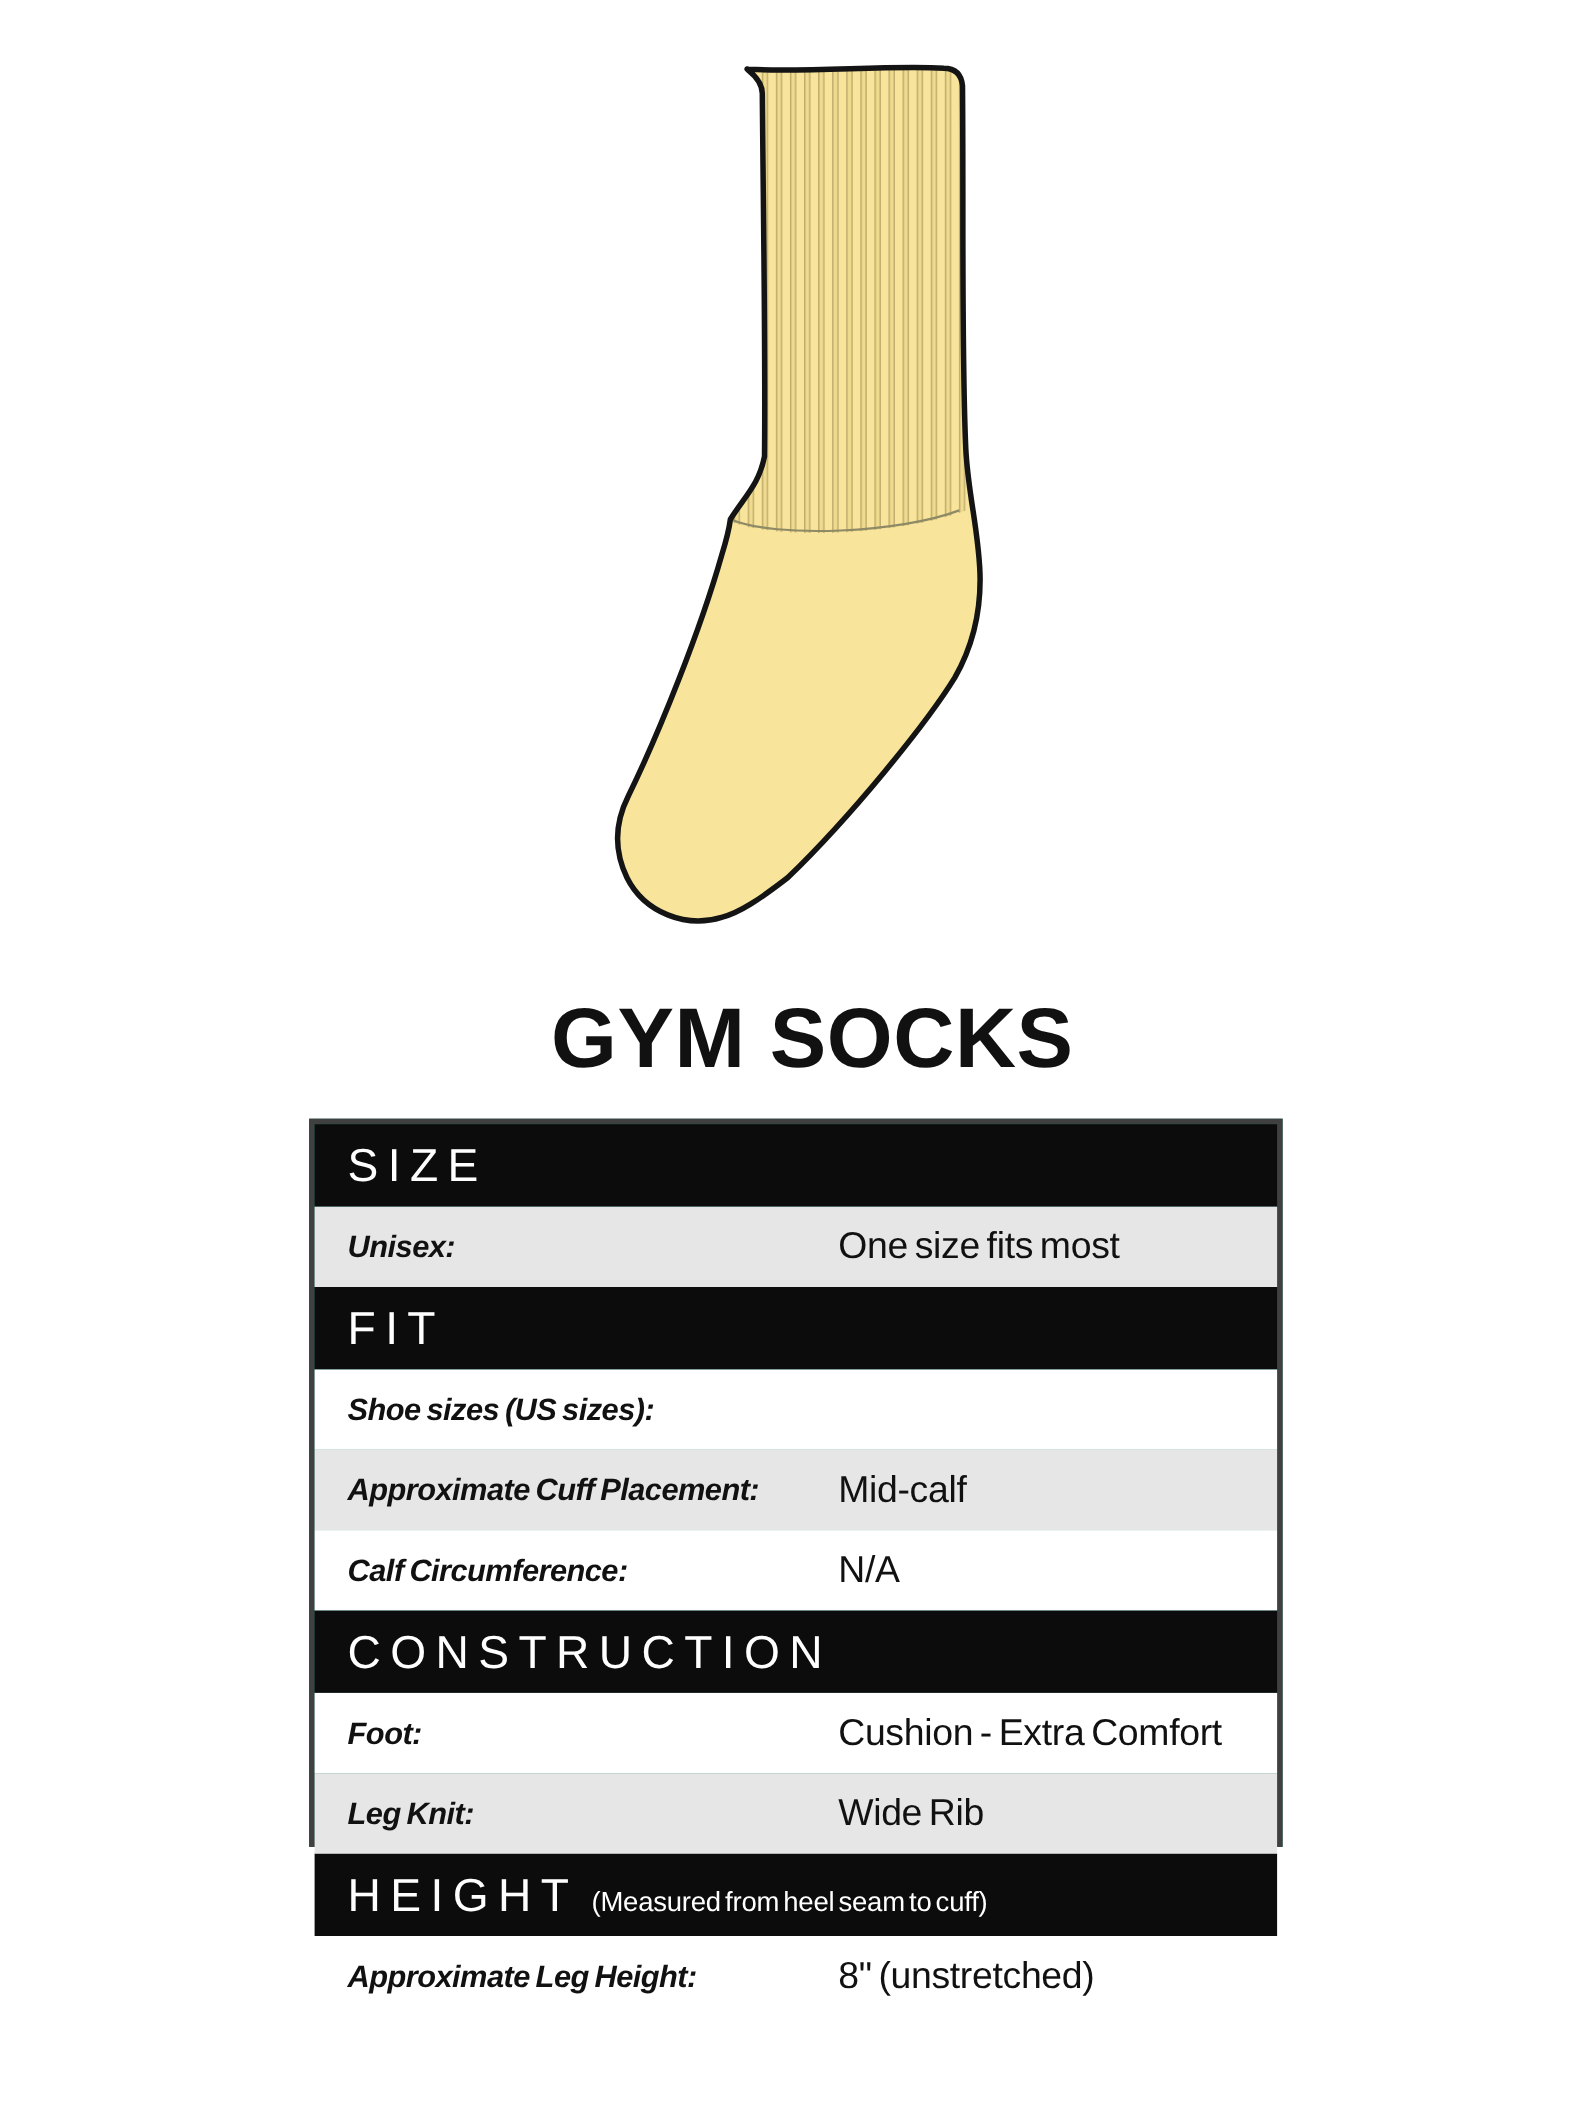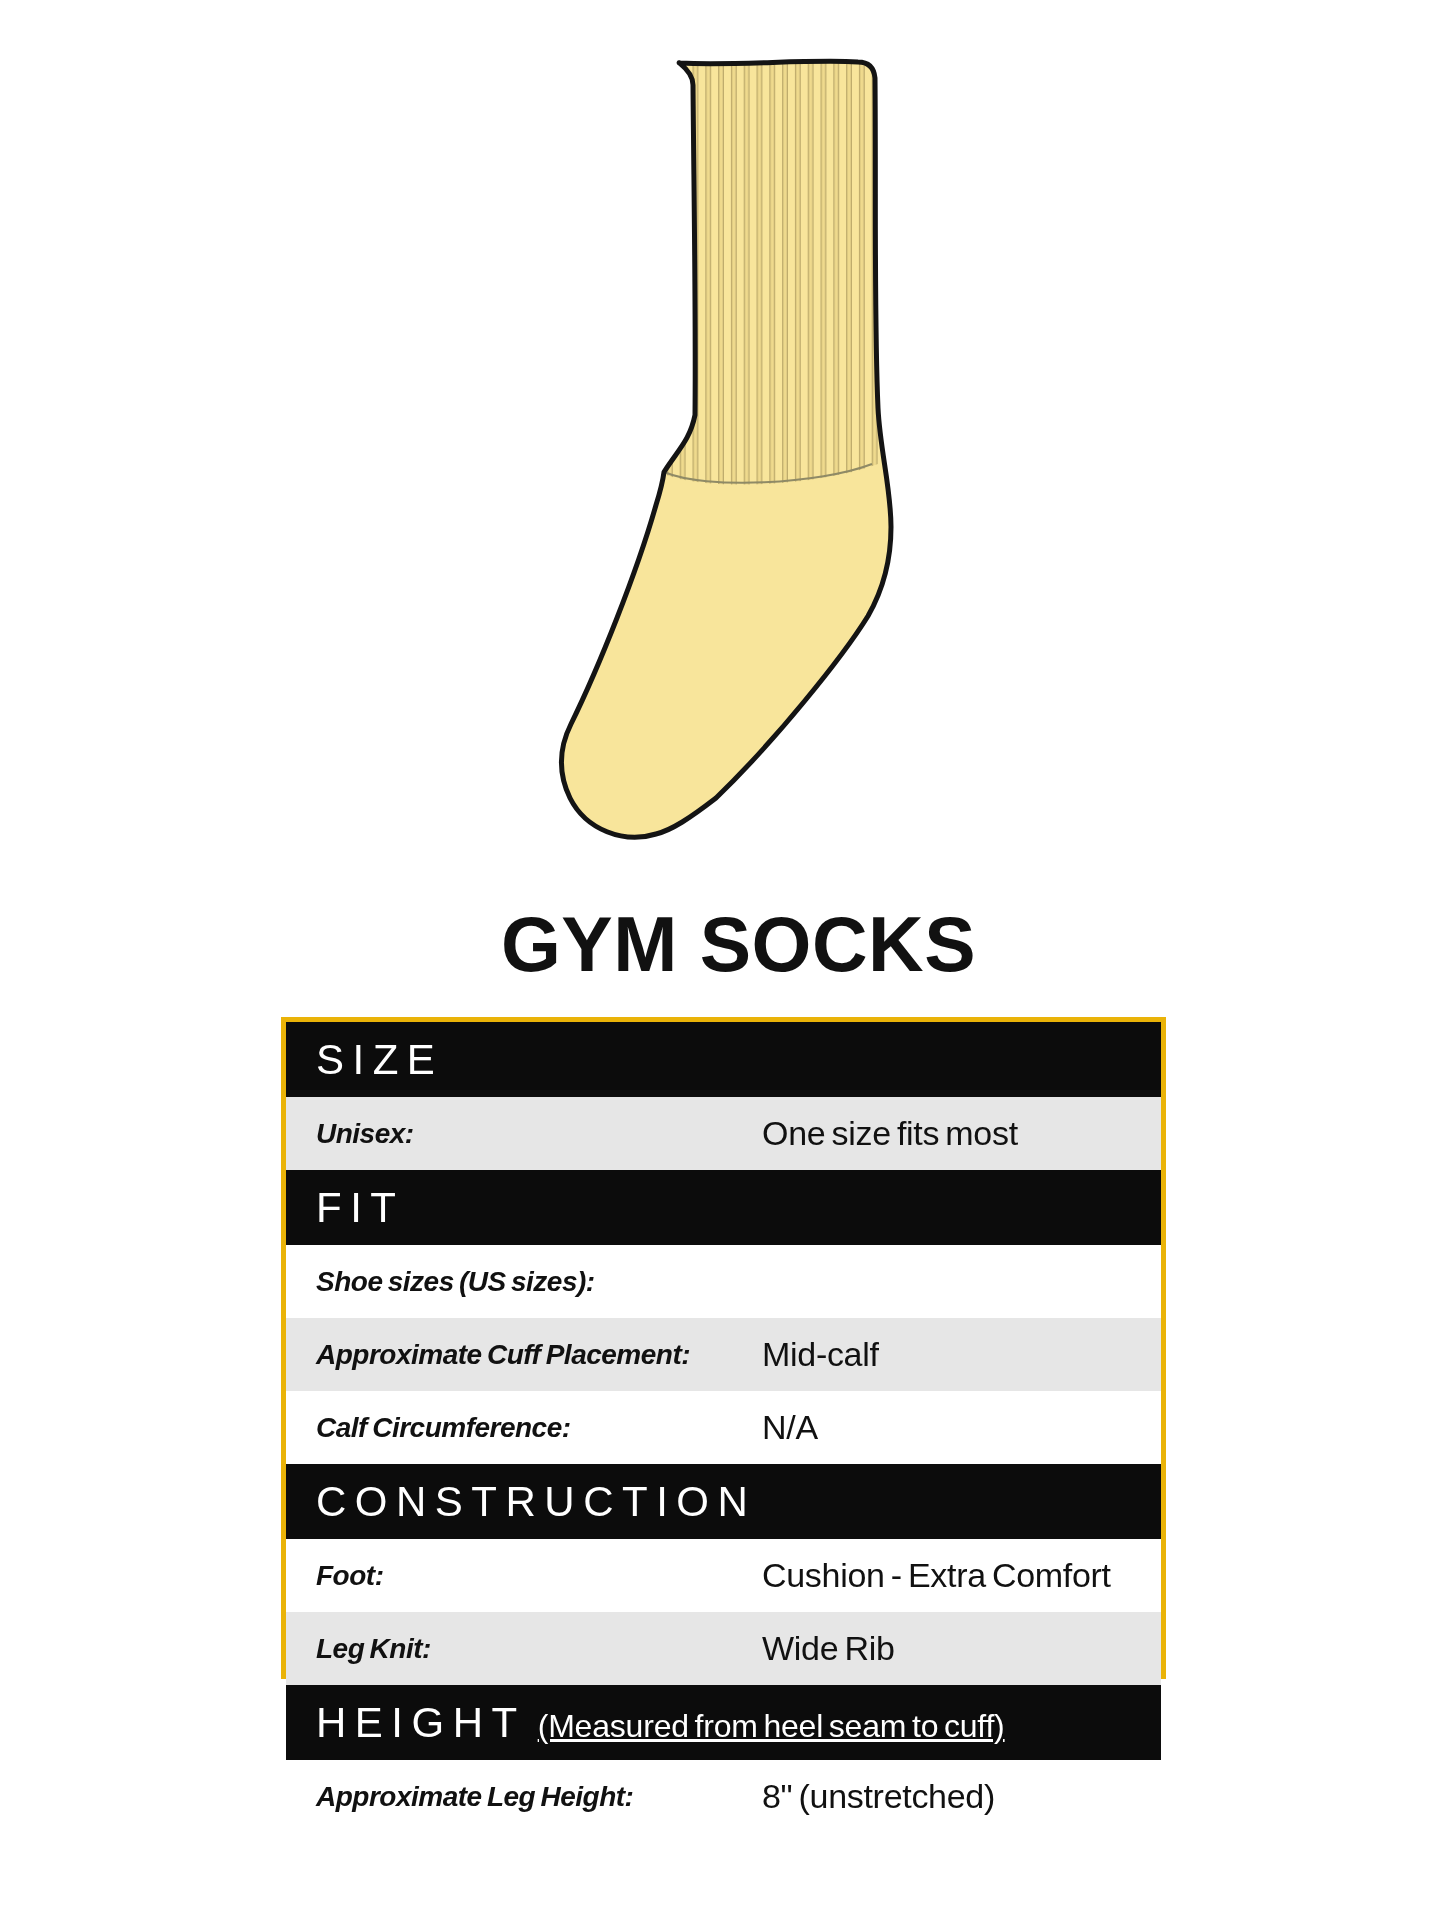--- a/index.html
+++ b/index.html
@@ -9,31 +9,31 @@
   }
   .sock-svg{position:absolute;left:520px;top:40px;width:400px;height:810px;}
   .page-title{
     position:absolute;left:0;right:0;top:906px;text-align:center;
     font-size:77px;font-weight:700;letter-spacing:0.5px;line-height:1;color:#111111;
     white-space:nowrap;
     margin-left:32px;
   }
   .size-chart{
     position:absolute;left:281px;top:1017px;width:885px;height:662px;
-    box-sizing:border-box;border:5px solid #eab308;background:#0f766e;
+    box-sizing:border-box;border:5px solid #404040;background:#0f766e;
   }
   .section-header{
     height:75px;background:#0c0c0c;color:#ffffff;
     line-height:75px;padding-left:30px;white-space:nowrap;overflow:hidden;
   }
   .section-header .hdr{
     font-size:42px;font-weight:400;letter-spacing:8.5px;
   }
   .section-header .hdr-note{
-    font-size:32px;font-weight:400;letter-spacing:-0.2px;word-spacing:-3px;margin-left:12px;text-decoration:underline;
+    font-size:25px;font-weight:400;letter-spacing:-0.2px;word-spacing:-3px;margin-left:12px;
   }
   .row{
     height:73px;position:relative;line-height:73px;background:#ffffff;white-space:nowrap;
   }
   .row.shaded{background:#e6e6e6;}
   .row .label{
     display:inline-block;padding-left:30px;
     font-style:italic;font-weight:700;font-size:28px;letter-spacing:-0.5px;word-spacing:-2px;
   }
   .row .value{

